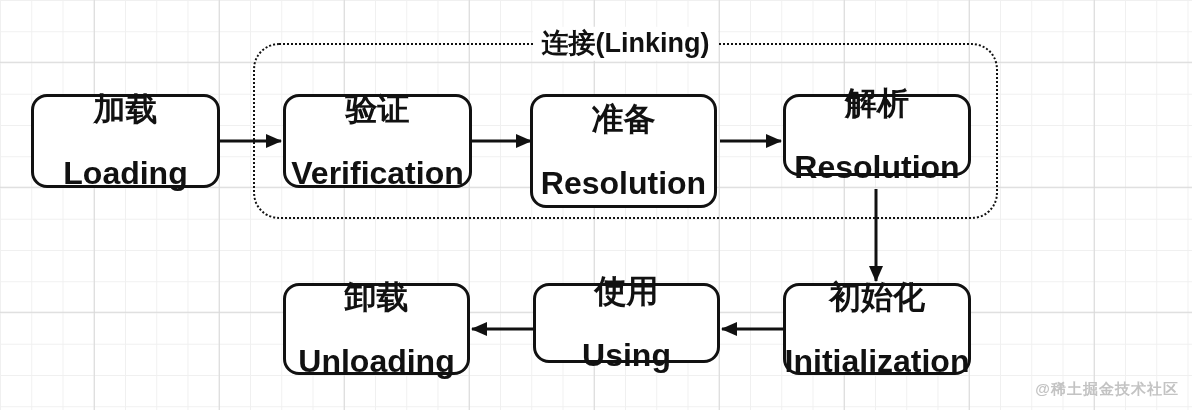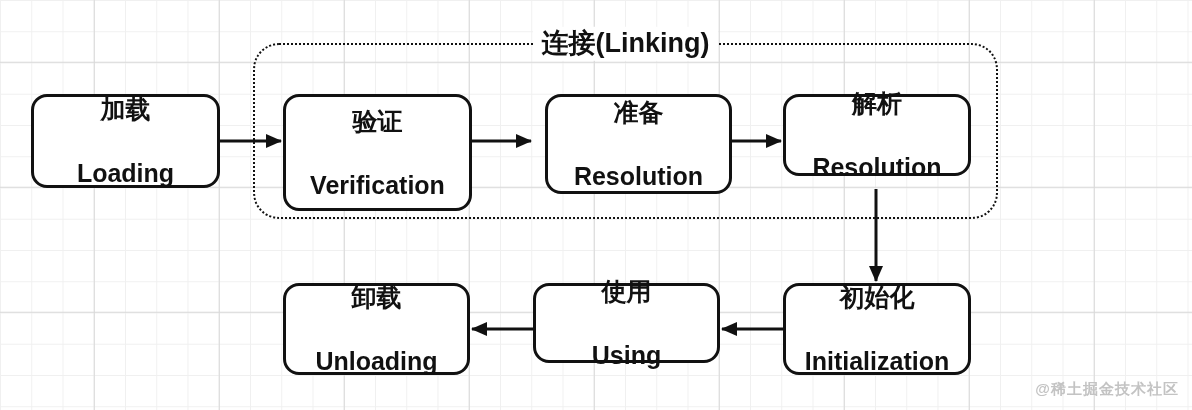--- a/index.html
+++ b/index.html
@@ -58,21 +58,21 @@
   .node {
     position: absolute;
     display: flex;
     flex-direction: column;
     align-items: center;
     justify-content: center;
     background: var(--node-fill);
     border: 3px solid var(--node-border);
     border-radius: 16px;
     color: var(--text);
-    font-size: 25px;
+    font-size: 32px;
     line-height: 32px;
     text-align: center;
     z-index: 2;
     gap: 32px;
   }
   .node span { display: block; white-space: nowrap; }
   .watermark {
     position: absolute;
     right: 13px;
     bottom: 11px;
@@ -103,26 +103,26 @@
 
   <div class="group-box">
     <span class="group-title">连接(Linking)</span>
   </div>
 
   <div class="node" style="left:31px; top:94px; width:189px; height:94px">
     <span>加载</span>
     <span>Loading</span>
   </div>
 
-  <div class="node" style="left:283px; top:94px; width:189px; height:117px">
+  <div class="node" style="left:283px; top:94px; width:189px; height:94px">
     <span>验证</span>
     <span>Verification</span>
   </div>
 
-  <div class="node" style="left:545px; top:94px; width:187px; height:100px">
+  <div class="node" style="left:530px; top:94px; width:187px; height:114px">
     <span>准备</span>
     <span>Resolution</span>
   </div>
 
   <div class="node" style="left:783px; top:94px; width:188px; height:82px">
     <span>解析</span>
     <span>Resolution</span>
   </div>
 
   <div class="node" style="left:783px; top:283px; width:188px; height:92px">

